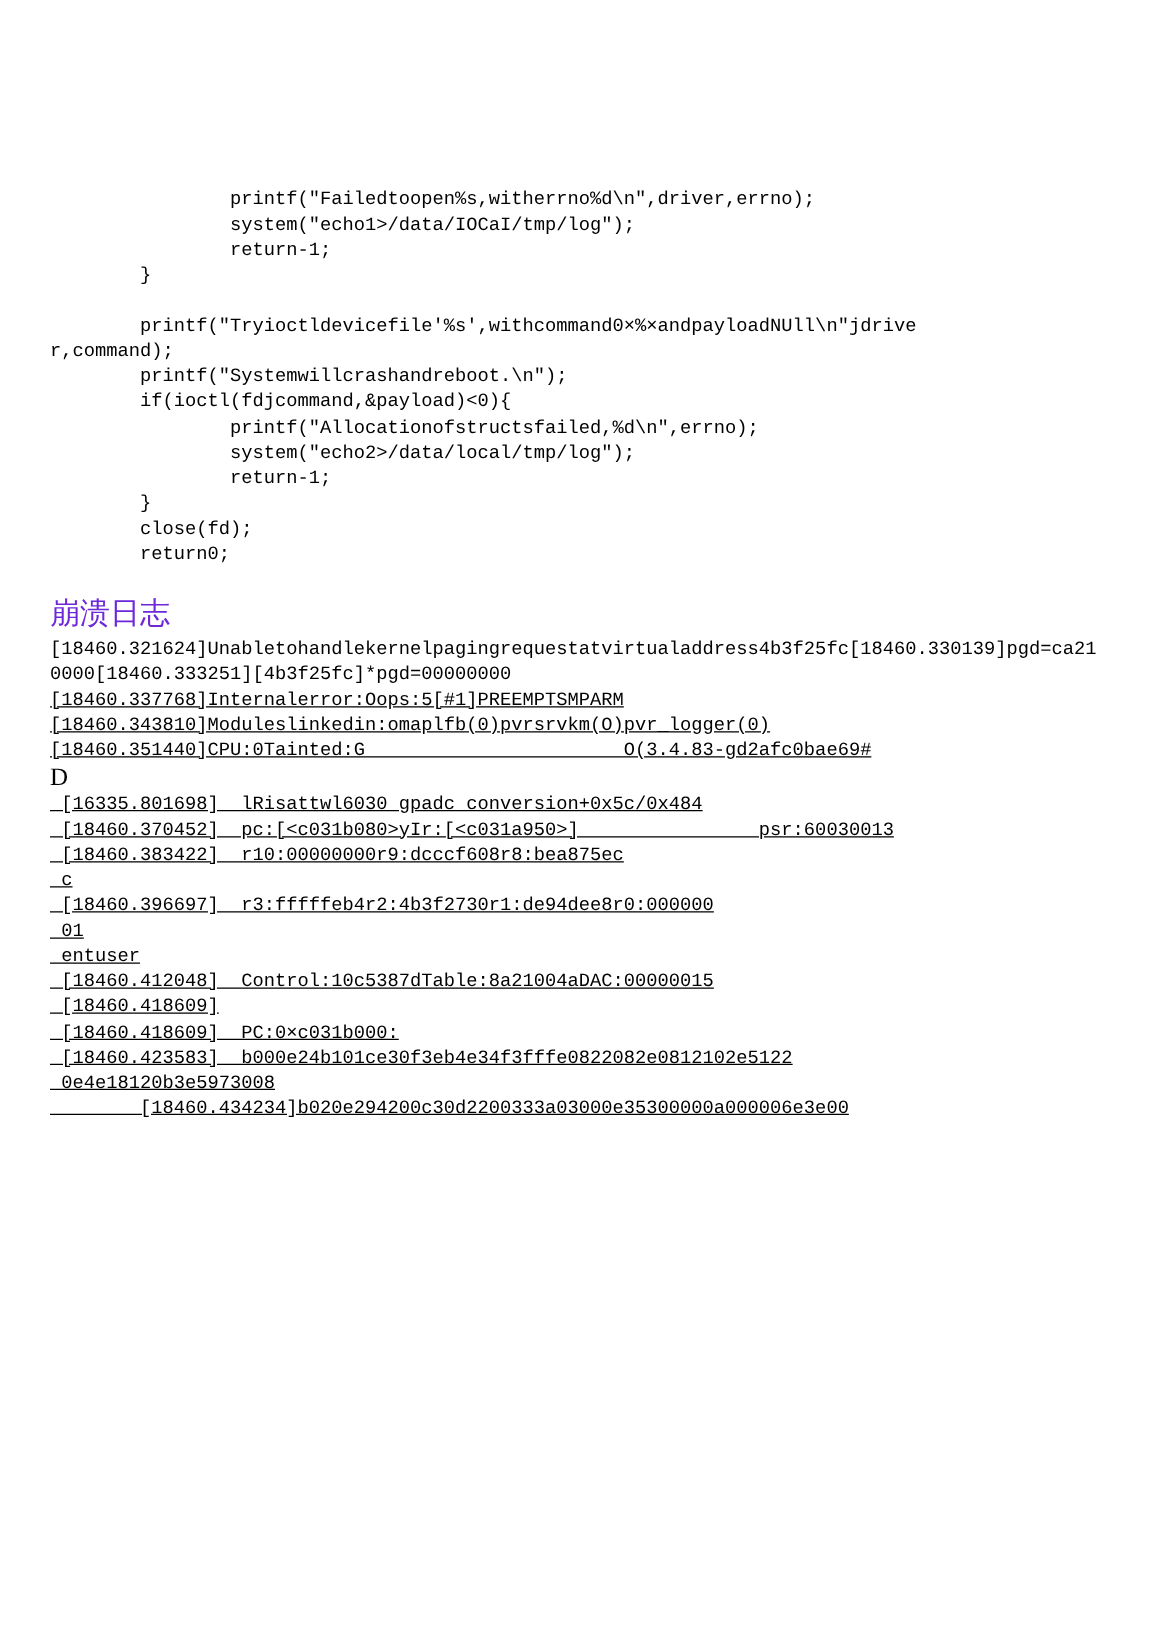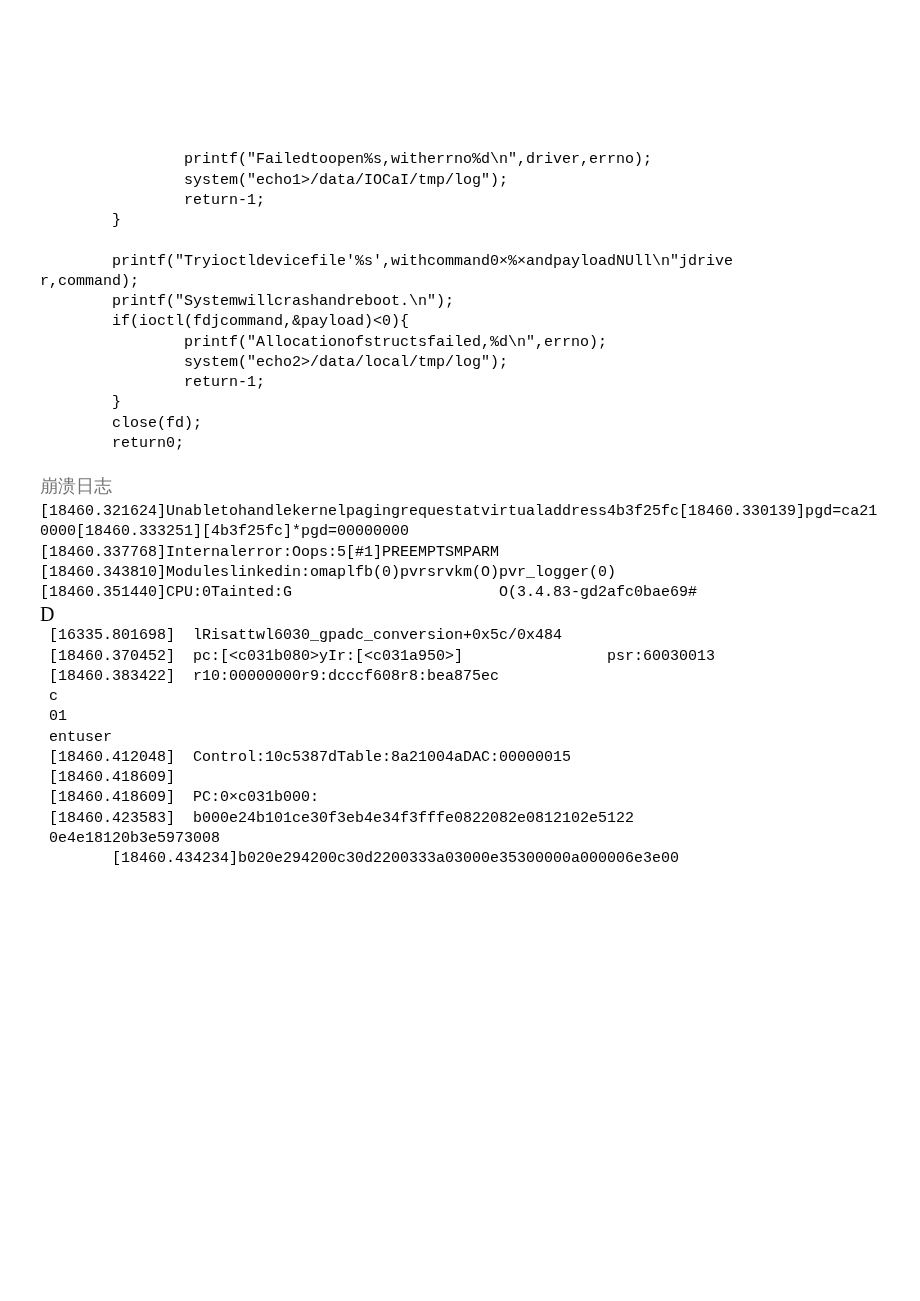--- a/index.html
+++ b/index.html
@@ -14,30 +14,31 @@
   .page {
     padding: 130px 40px 40px 40px;
     box-sizing: border-box;
   }
   .code-block {
     white-space: pre;
     line-height: 1.35;
     margin-bottom: 20px;
   }
   .heading {
-    color: #737373;
+    color: #6d28d9;
     font-family: "Microsoft YaHei", "PingFang SC", sans-serif;
-    font-size: 18px;
+    font-size: 24px;
     margin-bottom: 4px;
     margin-top: 20px;
   }
   .log-block {
     white-space: pre;
     line-height: 1.35;
     font-family: Consolas, Menlo, Monaco, "Courier New", monospace;
+    text-decoration: underline;
   }
   .serif-d {
     font-family: "Times New Roman", serif;
     font-size: 20px;
   }
   .wrap-line {
     white-space: pre-wrap;
     word-break: break-all;
     line-height: 1.35;
     font-family: Liberation Mono, monospace;
@@ -70,20 +71,21 @@
   <div>
 <div class="wrap-line">[18460.321624]Unabletohandlekernelpagingrequestatvirtualaddress4b3f25fc[18460.330139]pgd=ca210000[18460.333251][4b3f25fc]*pgd=00000000</div>
 <div class="log-block">[18460.337768]Internalerror:Oops:5[#1]PREEMPTSMPARM</div>
 <div class="log-block">[18460.343810]Moduleslinkedin:omaplfb(0)pvrsrvkm(O)pvr_logger(0)</div>
 <div class="log-block">[18460.351440]CPU:0Tainted:G                       O(3.4.83-gd2afc0bae69#</div>
 <div class="serif-d">D</div>
 <div class="log-block"> [16335.801698]  lRisattwl6030_gpadc_conversion+0x5c/0x484</div>
 <div class="log-block"> [18460.370452]  pc:[&lt;c031b080&gt;yIr:[&lt;c031a950&gt;]                psr:60030013</div>
 <div class="log-block"> [18460.383422]  r10:00000000r9:dcccf608r8:bea875ec</div>
 <div class="log-block"> c</div>
+<div class="log-block"> [18460.396697]  r3:fffffeb4r2:4b3f2730r1:de94dee8r0:000000</div>
 <div class="log-block"> 01</div>
 <div class="log-block"> entuser</div>
 <div class="log-block"> [18460.412048]  Control:10c5387dTable:8a21004aDAC:00000015</div>
 <div class="log-block"> [18460.418609]</div>
 <div class="log-block"> [18460.418609]  PC:0×c031b000:</div>
 <div class="log-block"> [18460.423583]  b000e24b101ce30f3eb4e34f3fffe0822082e0812102e5122</div>
 <div class="log-block"> 0e4e18120b3e5973008</div>
 <div class="log-block">        [18460.434234]b020e294200c30d2200333a03000e35300000a000006e3e00</div>
   </div>
 

